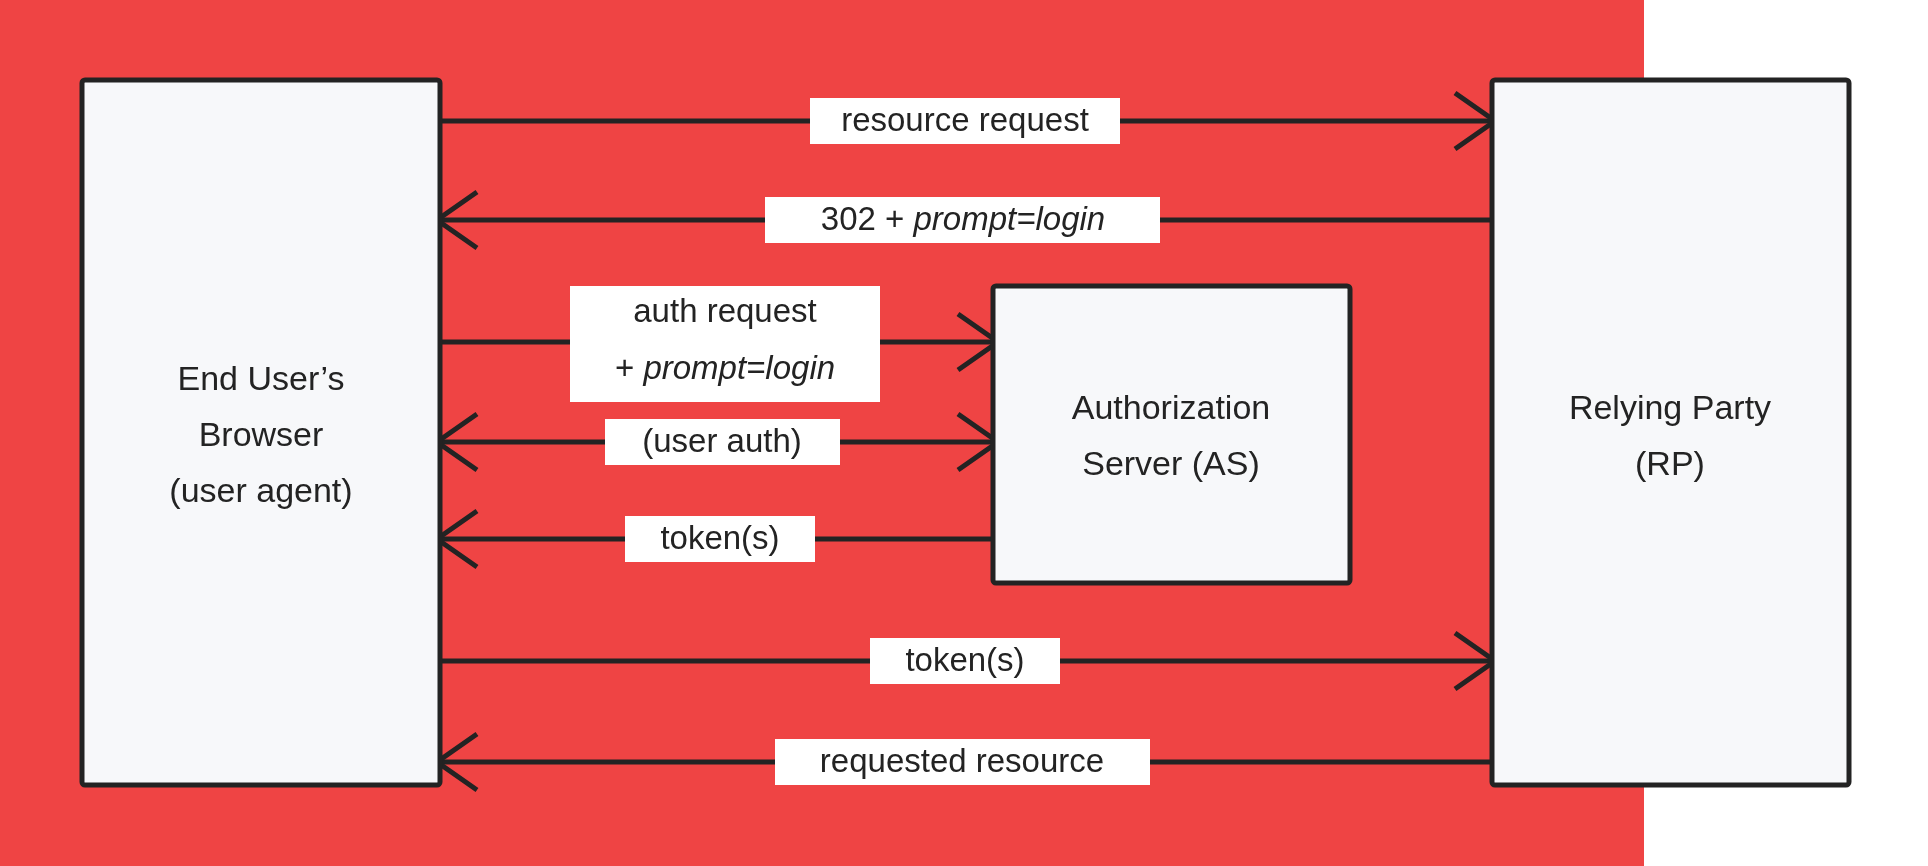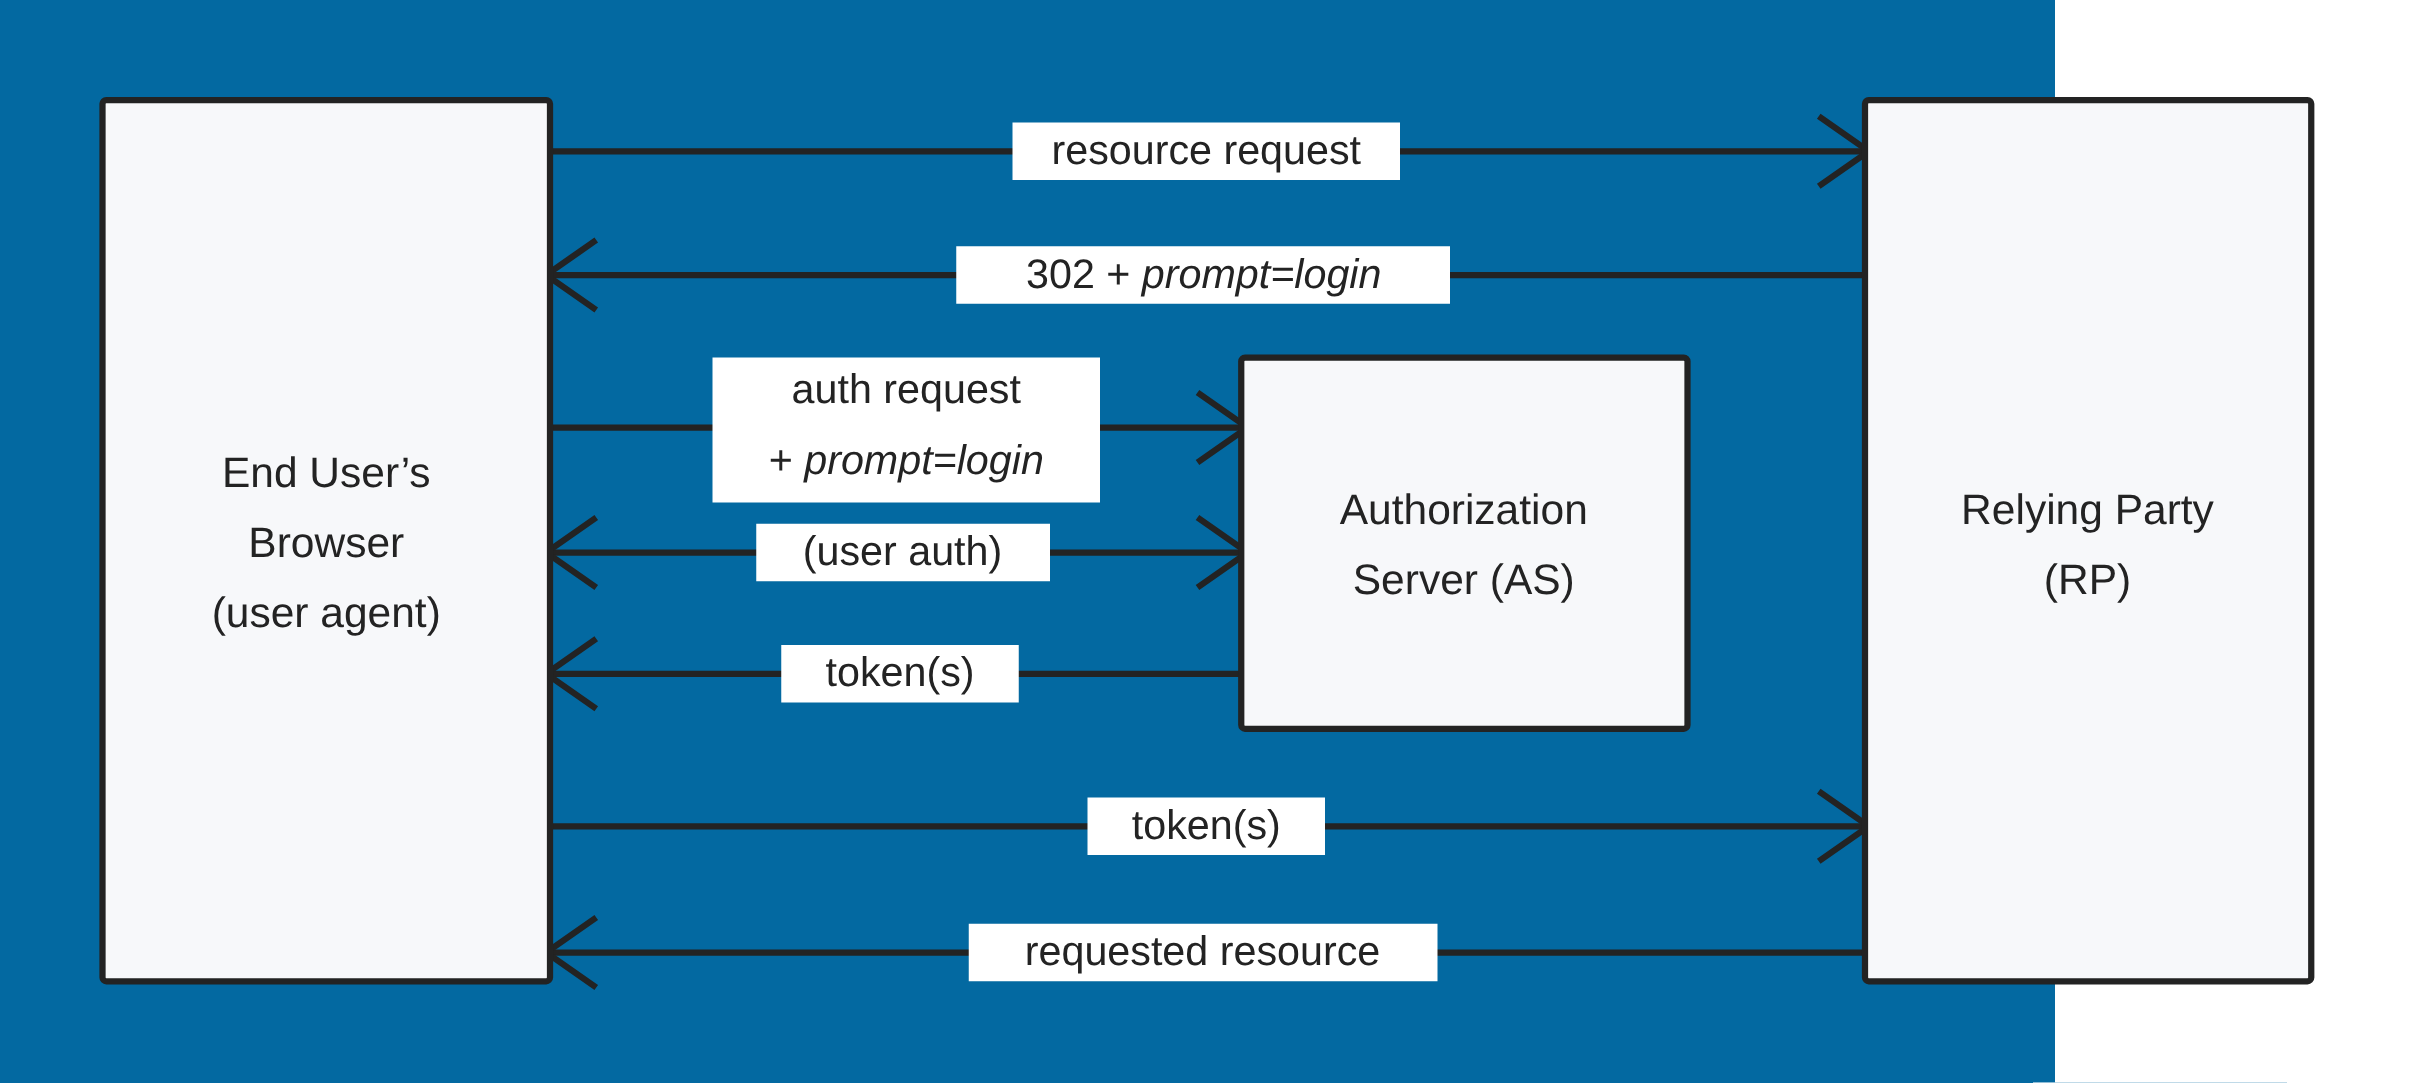--- a/index.html
+++ b/index.html
@@ -10,21 +10,21 @@
   body {
     width: 1928px;
     height: 866px;
     overflow: hidden;
     font-family: "Liberation Sans", sans-serif;
   }
   #diagram-root {
     position: relative;
     width: 1644px;
     height: 866px;
-    background: #0369a1;
+    background: #ef4444;
   }
   svg#diagram-svg {
     display: block;
     width: 1928px;
     height: 866px;
   }
   .node-box {
     fill: #f7f8fa;
     stroke: #232323;
     stroke-width: 5;

